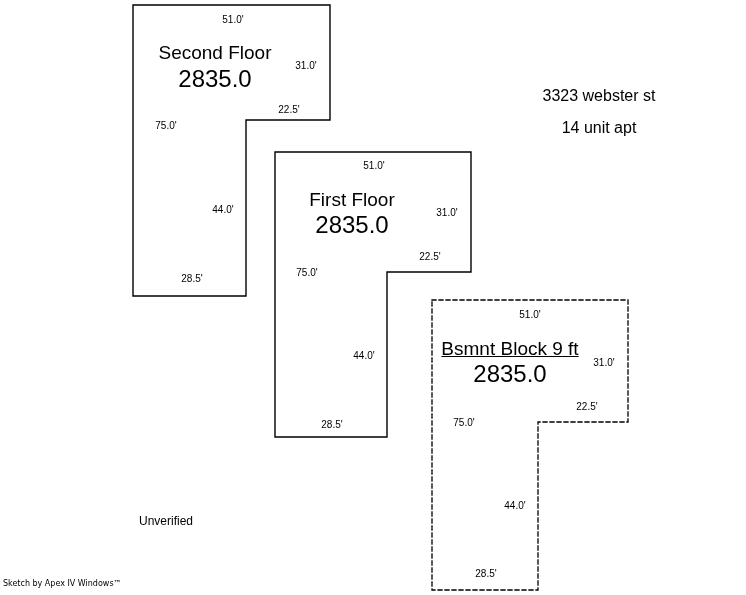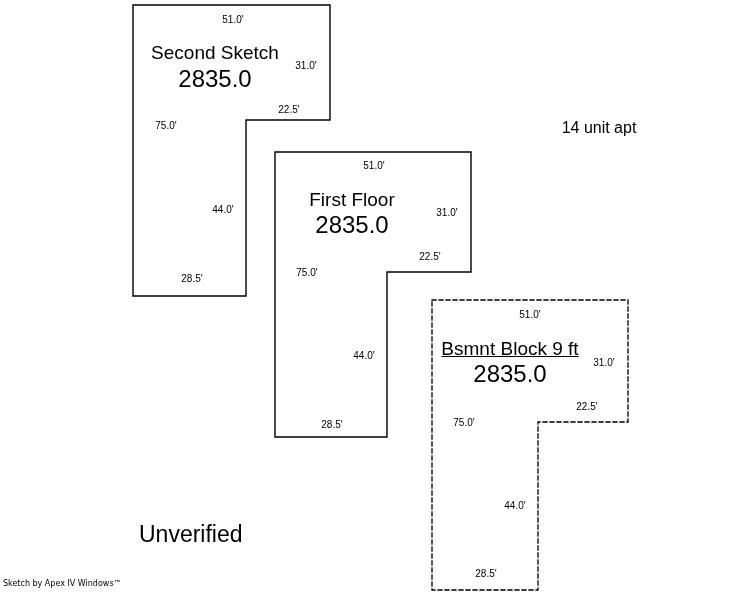--- a/index.html
+++ b/index.html
@@ -47,22 +47,21 @@
   .floor-title {
     font-size: 19px;
   }
   .floor-area {
     font-size: 24px;
   }
   .note-text {
     font-size: 16px;
   }
   .status-text {
-    font-size: 23px;
-    margin-top: 8px;
+    font-size: 12px;
   }
   .footer-text {
     font-size: 8px;
     font-family: "DejaVu Sans", sans-serif;
   }
   .center-anchor {
     transform: translateX(-50%);
   }
 </style>
 </head>
@@ -72,21 +71,21 @@
 
   <svg id="sketch-svg" viewBox="0 0 746 595">
 
     <polygon class="floor-outline" points="133,5 330,5 330,120 246,120 246,296 133,296"></polygon>
 
     <polygon class="floor-outline" points="275,152 471,152 471,272 387,272 387,437 275,437"></polygon>
 
     <polygon class="floor-outline dashed" points="432,300 628,300 628,422 538,422 538,590 432,590"></polygon>
   </svg>
 
-  <div class="txt floor-title center-anchor" style="left:215px; top:43px;">Second Sketch</div>
+  <div class="txt floor-title center-anchor" style="left:215px; top:43px;">Second Floor</div>
 
   <div class="txt floor-area center-anchor" style="left:215px; top:67px;">2835.0</div>
 
   <div class="txt dim-label center-anchor" style="left:233px; top:15px;">51.0'</div>
 
   <div class="txt dim-label center-anchor" style="left:306px; top:61px;">31.0'</div>
 
   <div class="txt dim-label center-anchor" style="left:289px; top:105px;">22.5'</div>
 
   <div class="txt dim-label center-anchor" style="left:166px; top:121px;">75.0'</div>
@@ -120,20 +119,21 @@
   <div class="txt dim-label center-anchor" style="left:604px; top:358px;">31.0'</div>
 
   <div class="txt dim-label center-anchor" style="left:587px; top:402px;">22.5'</div>
 
   <div class="txt dim-label center-anchor" style="left:464px; top:418px;">75.0'</div>
 
   <div class="txt dim-label center-anchor" style="left:515px; top:501px;">44.0'</div>
 
   <div class="txt dim-label center-anchor" style="left:486px; top:569px;">28.5'</div>
 
+  <div class="txt note-text center-anchor" style="left:599px; top:88px;">3323 webster st</div>
 
   <div class="txt note-text center-anchor" style="left:599px; top:120px;">14 unit apt</div>
 
   <div class="txt status-text" style="left:139px; top:515px;">Unverified</div>
 
   <div class="txt footer-text" style="left:3px; top:580px;">Sketch by Apex IV Windows™</div>
 
 </div>
 
 </body></html>

